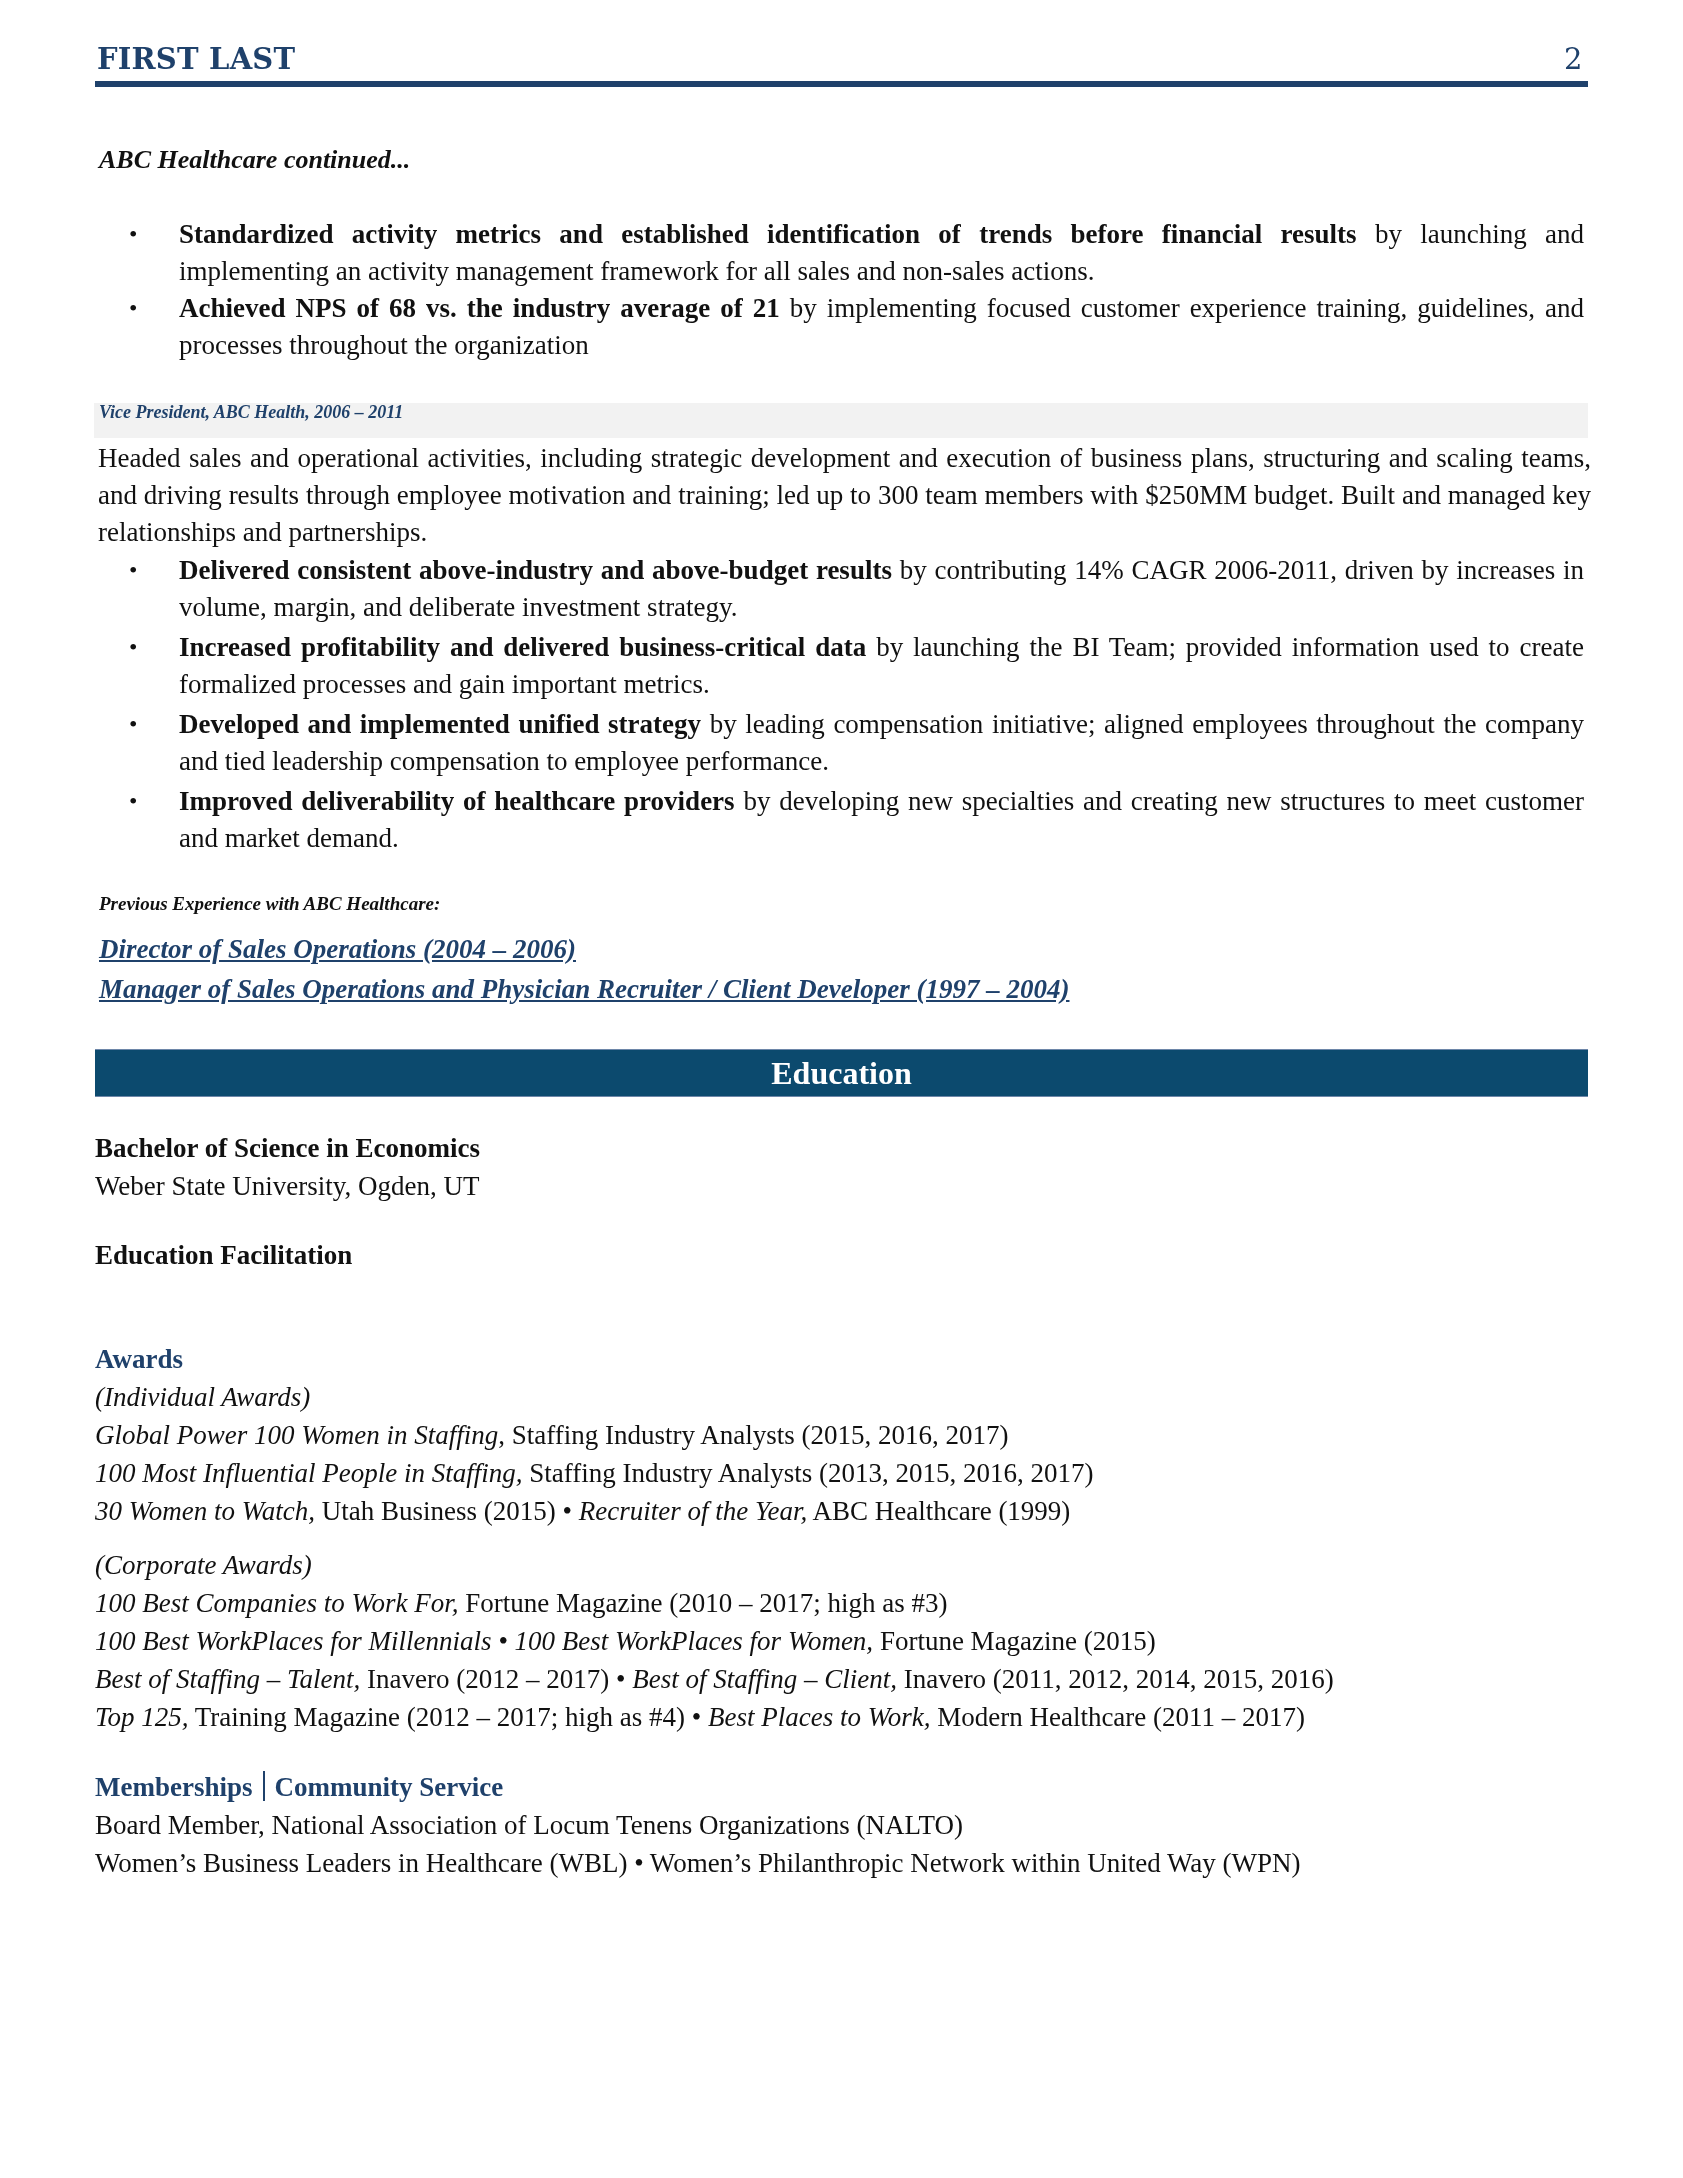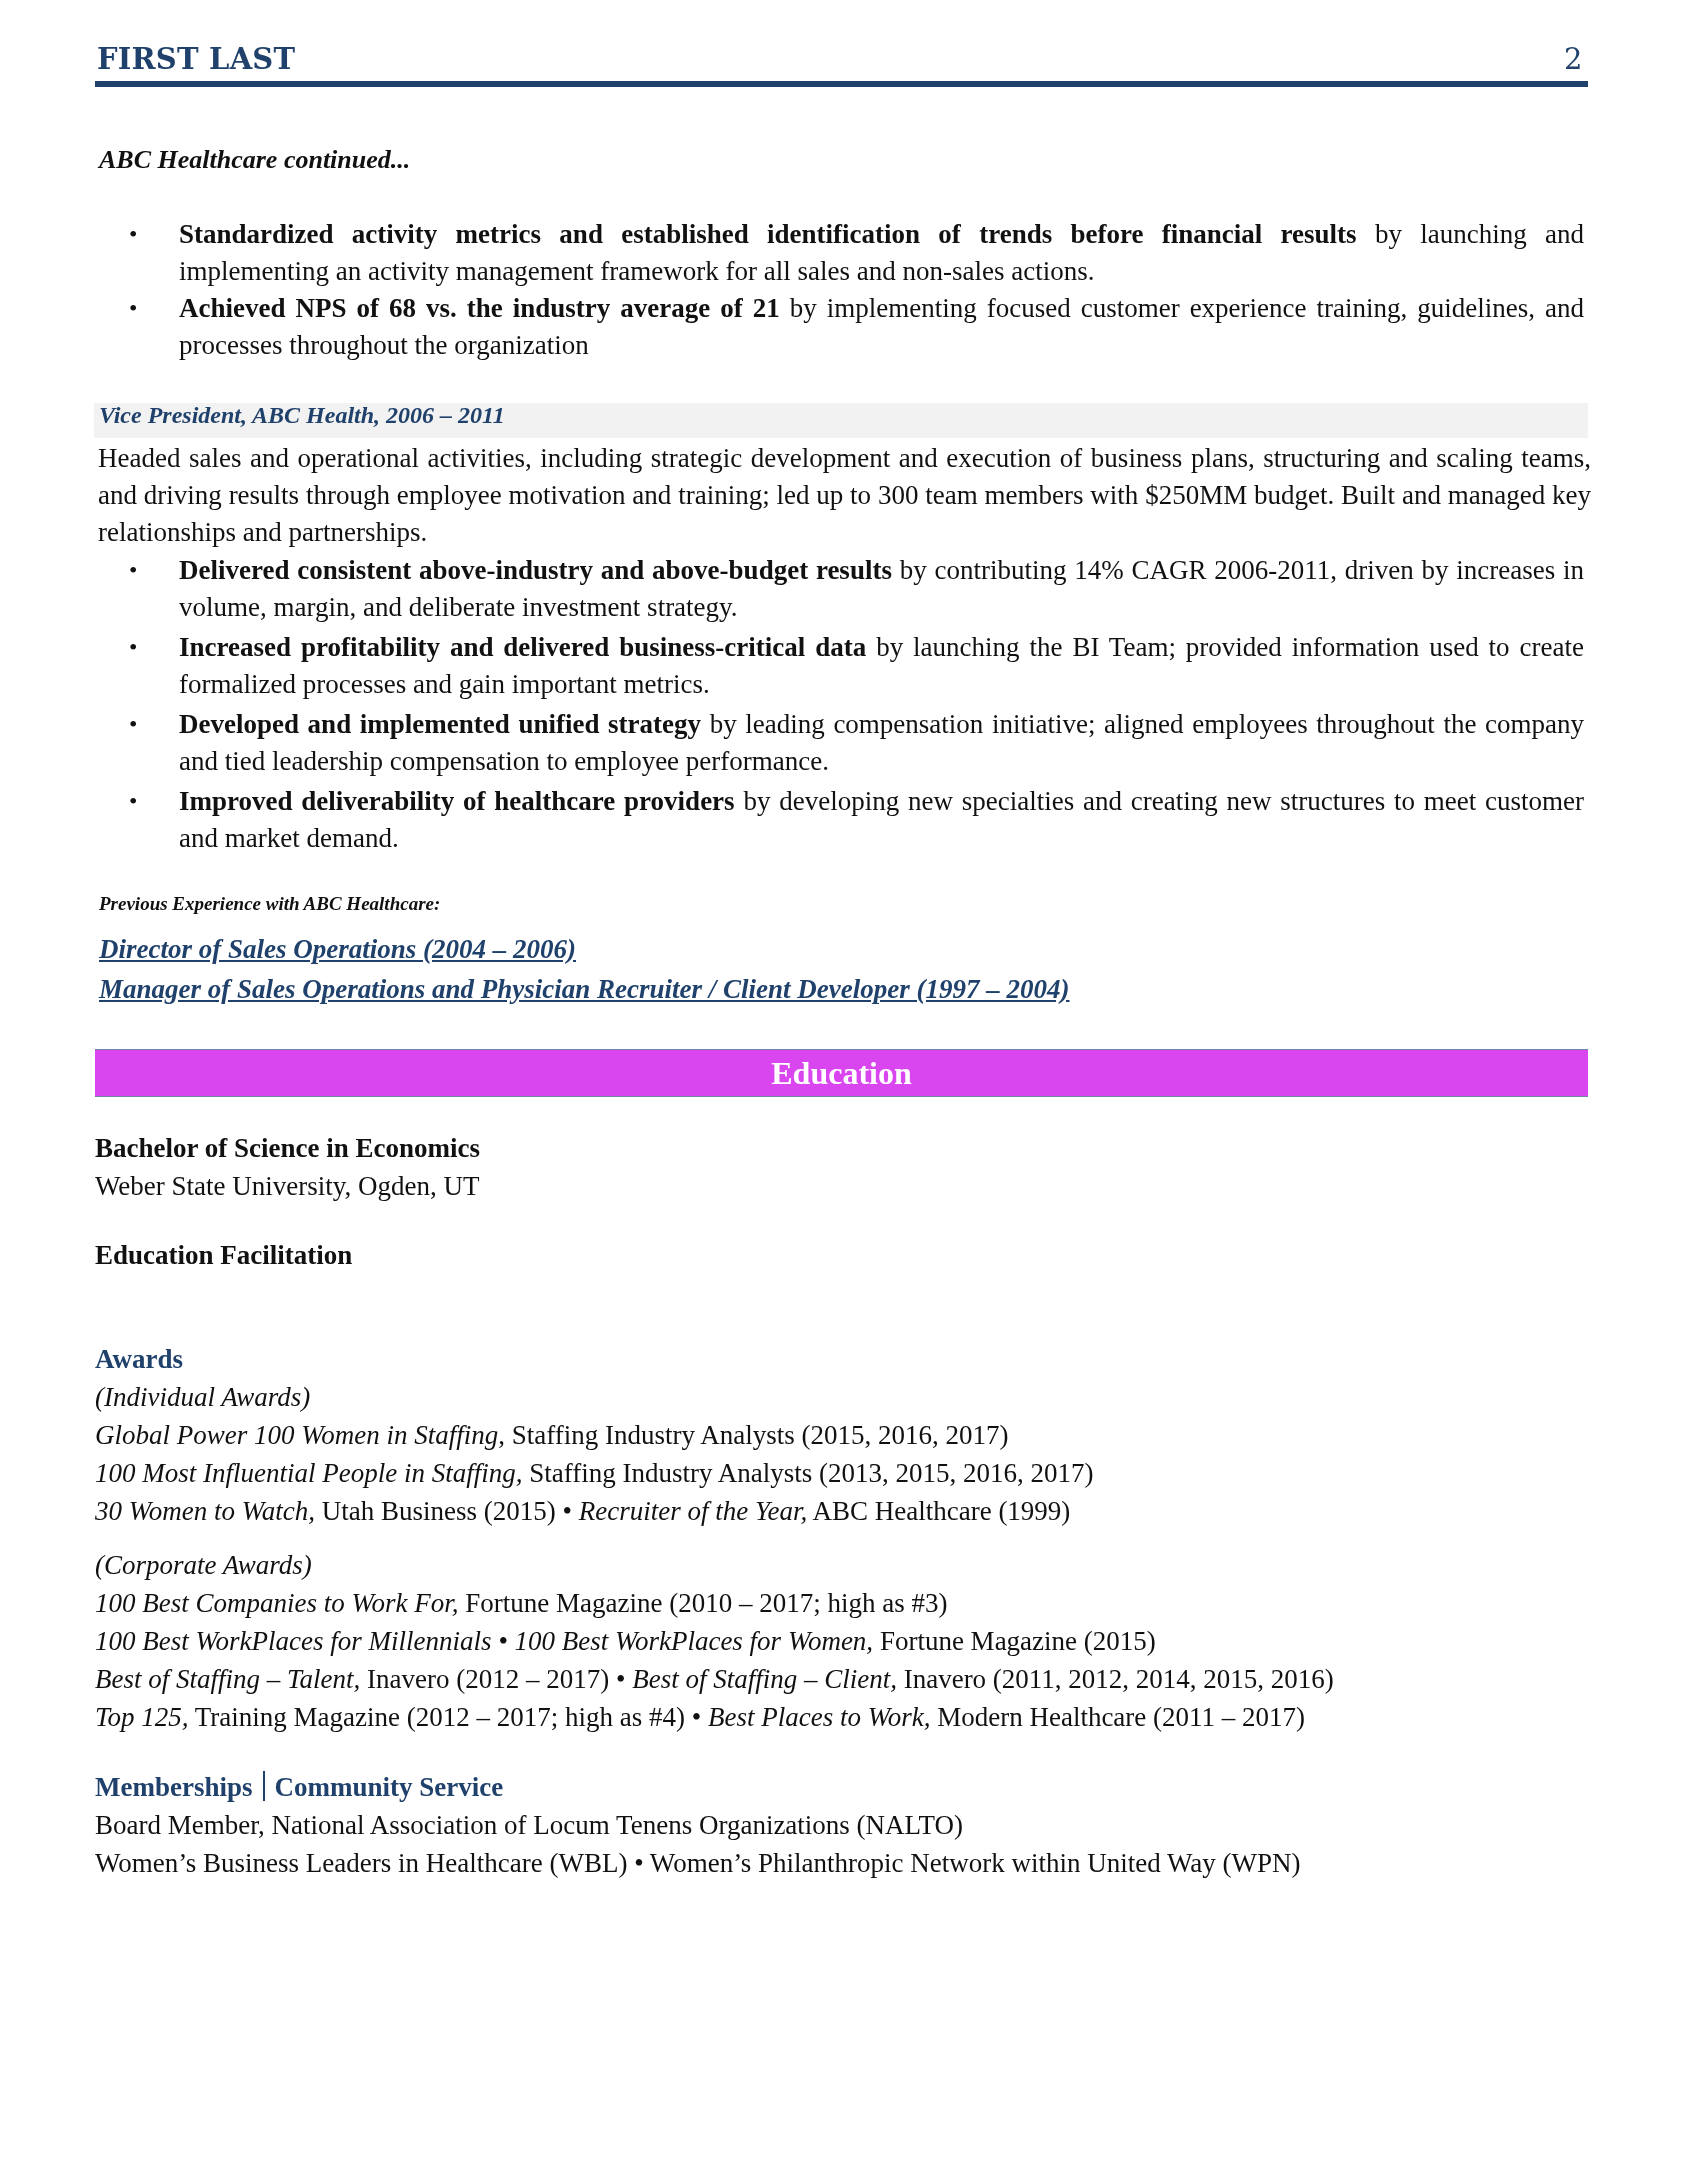--- a/index.html
+++ b/index.html
@@ -11,28 +11,28 @@
   .header-page { left: 1564px; top: 42px; font-size: 29px; color: #1f416b; font-family: "DejaVu Serif", serif; }
   .header-rule { left: 95px; top: 81px; width: 1493px; height: 6px; background: #1f416b; }
   .continued { left: 99px; top: 145px; font-size: 26px; font-weight: bold; font-style: italic;
                font-family: "Liberation Serif", serif; }
   .body-text { font-family: "Liberation Serif", serif; font-size: 27px; line-height: 37px; color: #111; }
   .bullets { left: 129px; width: 1455px; margin: 0; padding: 0; list-style: none; }
   .bullets li { position: relative; padding-left: 50px; margin: 0; text-align: justify; }
   .bullets li .bullet-dot { position: absolute; left: 0; top: 0; font-size: 24px; }
   .bullets li b { font-weight: bold; }
   .job-band { left: 94px; top: 403px; width: 1494px; height: 35px; background: #f2f2f2; }
-  .job-title { left: 99px; top: 402px; font-size: 24px; font-weight: bold; font-style: italic; color: #1f416b;
+  .job-title { left: 99px; top: 402px; font-size: 18px; font-weight: bold; font-style: italic; color: #1f416b;
                font-family: "Liberation Serif", serif; }
   .summary { left: 98px; top: 440px; width: 1493px; text-align: justify; }
   .prev-head { left: 99px; top: 893px; font-size: 19px; font-weight: bold; font-style: italic;
                font-family: "Liberation Serif", serif; }
   .prev-role { left: 99px; font-size: 27px; font-weight: bold; font-style: italic; color: #1f416b;
                font-family: "Liberation Serif", serif; text-decoration: underline; }
-  .section-banner { left: 95px; top: 1049px; width: 1493px; height: 46px; background: #d946ef;
+  .section-banner { left: 95px; top: 1049px; width: 1493px; height: 46px; background: #0c4a6e;
                     border-top: 1px solid #6d86a8; border-bottom: 1px solid #6d86a8; }
   .section-banner span { display: block; text-align: center; color: #fff; font-size: 32px; font-weight: bold;
                          line-height: 46px; font-family: "Liberation Serif", serif; }
   .center-block { left: 95px; width: 1493px; font-family: "Liberation Serif", serif;
                   font-size: 27px; line-height: 38px; }
   .center-block .line { display: block; white-space: nowrap; }
   .bold { font-weight: bold; }
   .ital { font-style: italic; }
   .blue-head { color: #1f416b; font-weight: bold; }
   .divider-bar { display: inline-block; width: 2px; height: 30px; background: #1f416b; vertical-align: -5px; margin: 0 10px; }

